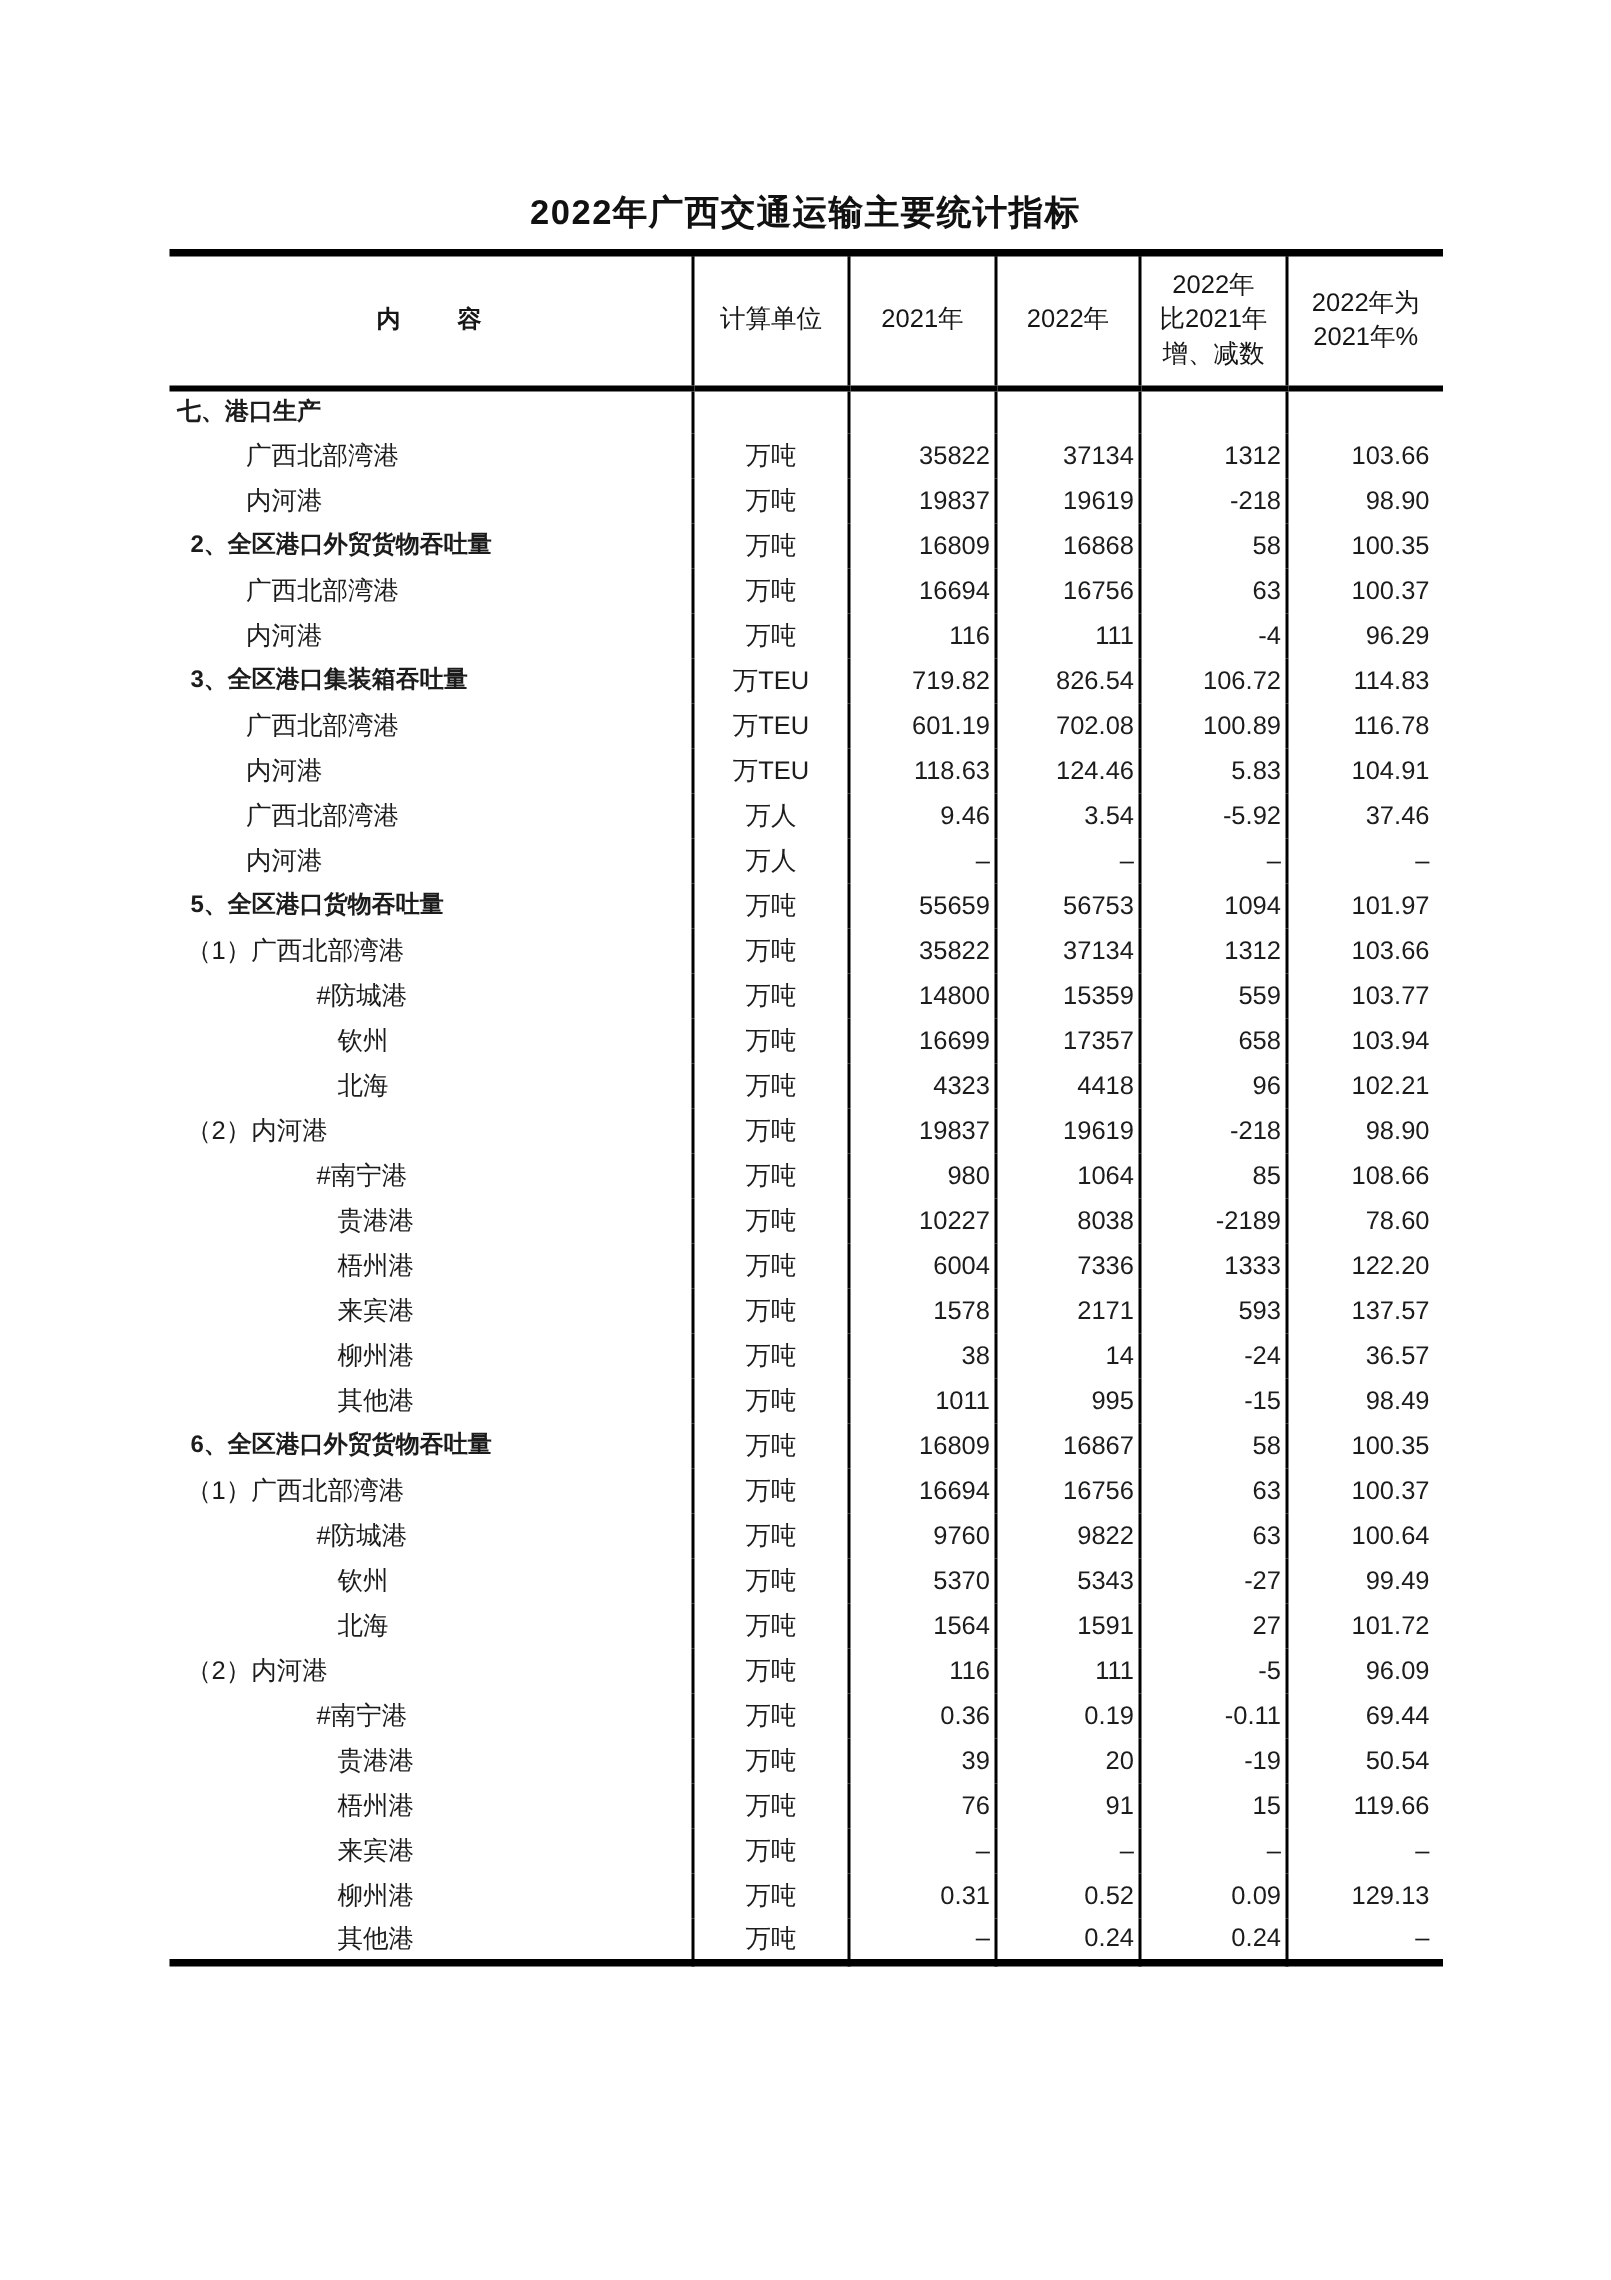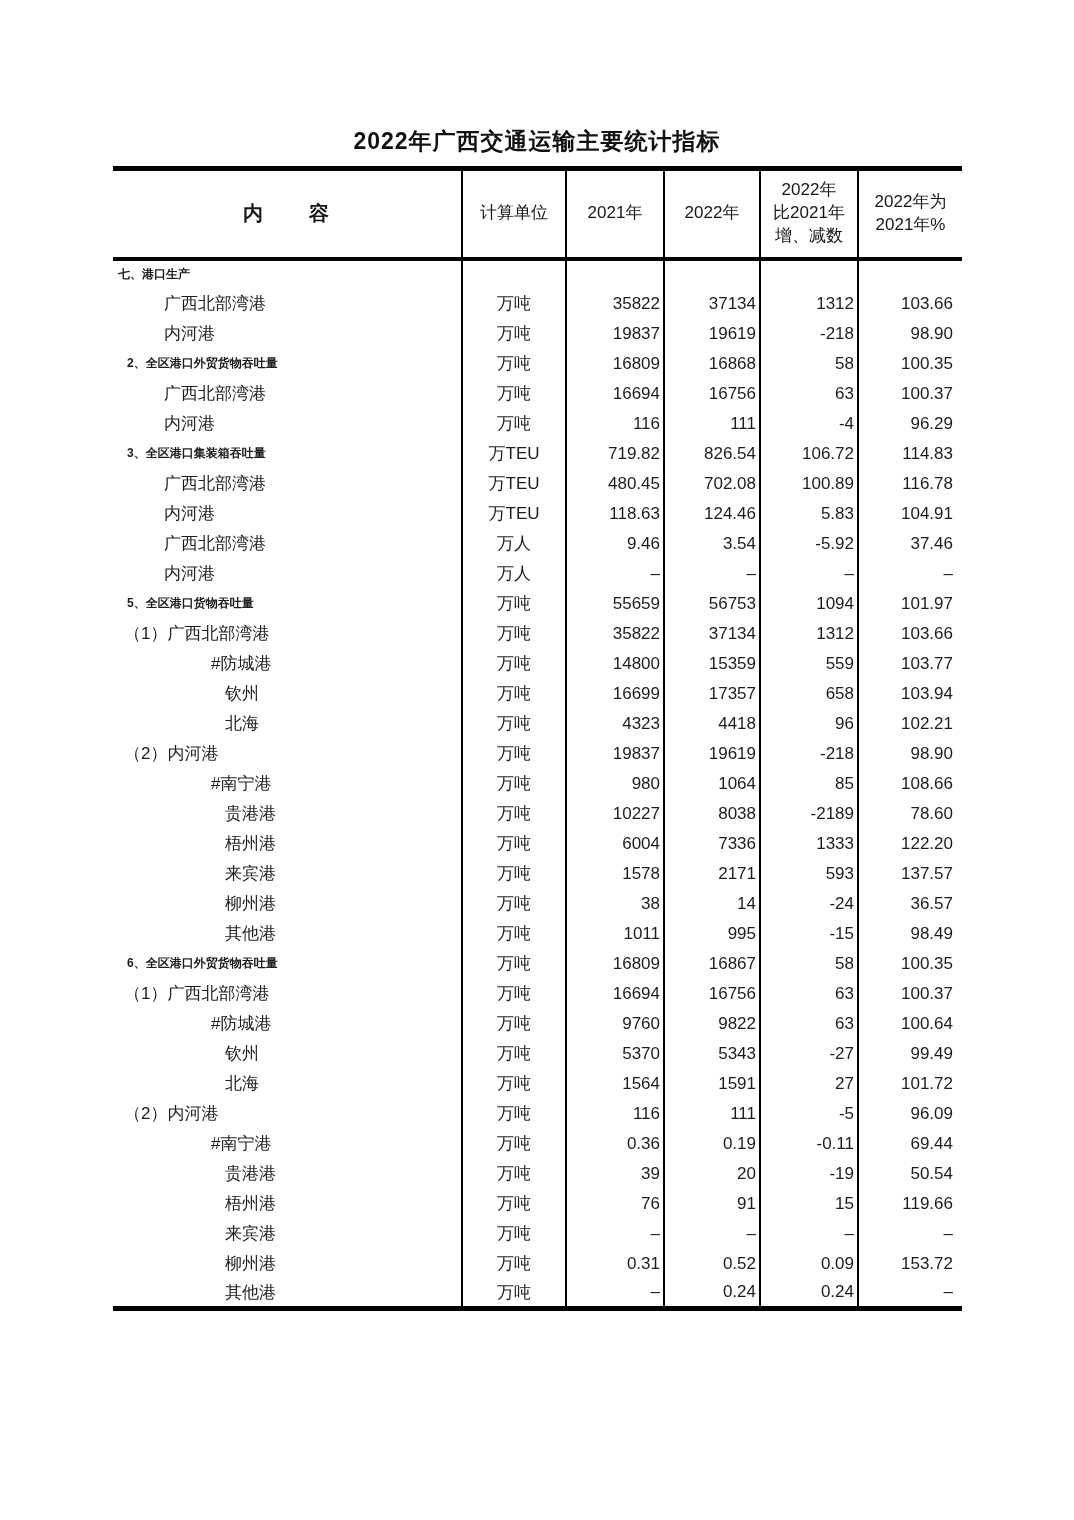--- a/index.html
+++ b/index.html
@@ -54,42 +54,42 @@
     line-height: 1.35;
     text-align: center;
     vertical-align: middle;
     white-space: pre-line;
     padding: 0;
     color: #161616;
   }
   thead th:first-child {
     border-left: none;
     font-weight: bold;
-    font-size: 20px;
+    font-size: 16px;
     letter-spacing: 2px;
   }
 
   tbody tr { height: 30px; }
   tbody td {
     border-left: 2px solid #000000;
     font-size: 17px;
     padding: 0;
     vertical-align: middle;
     color: #1c1c1c;
     overflow: hidden;
     white-space: nowrap;
   }
   tbody td:first-child { border-left: none; }
 
   td.cell-label { text-align: left; }
   td.cell-unit  { text-align: center; }
   td.cell-num   { text-align: right; padding-right: 3px; }
   td.cell-ratio { text-align: right; padding-right: 9px; }
 
-  tr.row-bold td.cell-label { font-weight: bold; font-size: 12px; }
+  tr.row-bold td.cell-label { font-weight: bold; font-size: 16px; }
 
   .ind-0 { padding-left: 5px; }
   .ind-1 { padding-left: 11px; }
   .ind-2 { padding-left: 14px; }
   .ind-3 { padding-left: 51px; }
   .ind-4 { padding-left: 98px; }
   .ind-5 { padding-left: 112px; }
 </style>
 </head>
 <body>
@@ -172,21 +172,21 @@
           <td class="cell-label ind-2">3、全区港口集装箱吞吐量</td>
           <td class="cell-unit">万TEU</td>
           <td class="cell-num">719.82</td>
           <td class="cell-num">826.54</td>
           <td class="cell-num">106.72</td>
           <td class="cell-ratio">114.83</td>
         </tr>
         <tr>
           <td class="cell-label ind-3">广西北部湾港</td>
           <td class="cell-unit">万TEU</td>
-          <td class="cell-num">480.45</td>
+          <td class="cell-num">601.19</td>
           <td class="cell-num">702.08</td>
           <td class="cell-num">100.89</td>
           <td class="cell-ratio">116.78</td>
         </tr>
         <tr>
           <td class="cell-label ind-3">内河港</td>
           <td class="cell-unit">万TEU</td>
           <td class="cell-num">118.63</td>
           <td class="cell-num">124.46</td>
           <td class="cell-num">5.83</td>
@@ -383,21 +383,21 @@
           <td class="cell-num">–</td>
           <td class="cell-num">–</td>
           <td class="cell-ratio">–</td>
         </tr>
         <tr>
           <td class="cell-label ind-5">柳州港</td>
           <td class="cell-unit">万吨</td>
           <td class="cell-num">0.31</td>
           <td class="cell-num">0.52</td>
           <td class="cell-num">0.09</td>
-          <td class="cell-ratio">153.72</td>
+          <td class="cell-ratio">129.13</td>
         </tr>
         <tr>
           <td class="cell-label ind-5">其他港</td>
           <td class="cell-unit">万吨</td>
           <td class="cell-num">–</td>
           <td class="cell-num">0.24</td>
           <td class="cell-num">0.24</td>
           <td class="cell-ratio">–</td>
         </tr>
       </tbody>

